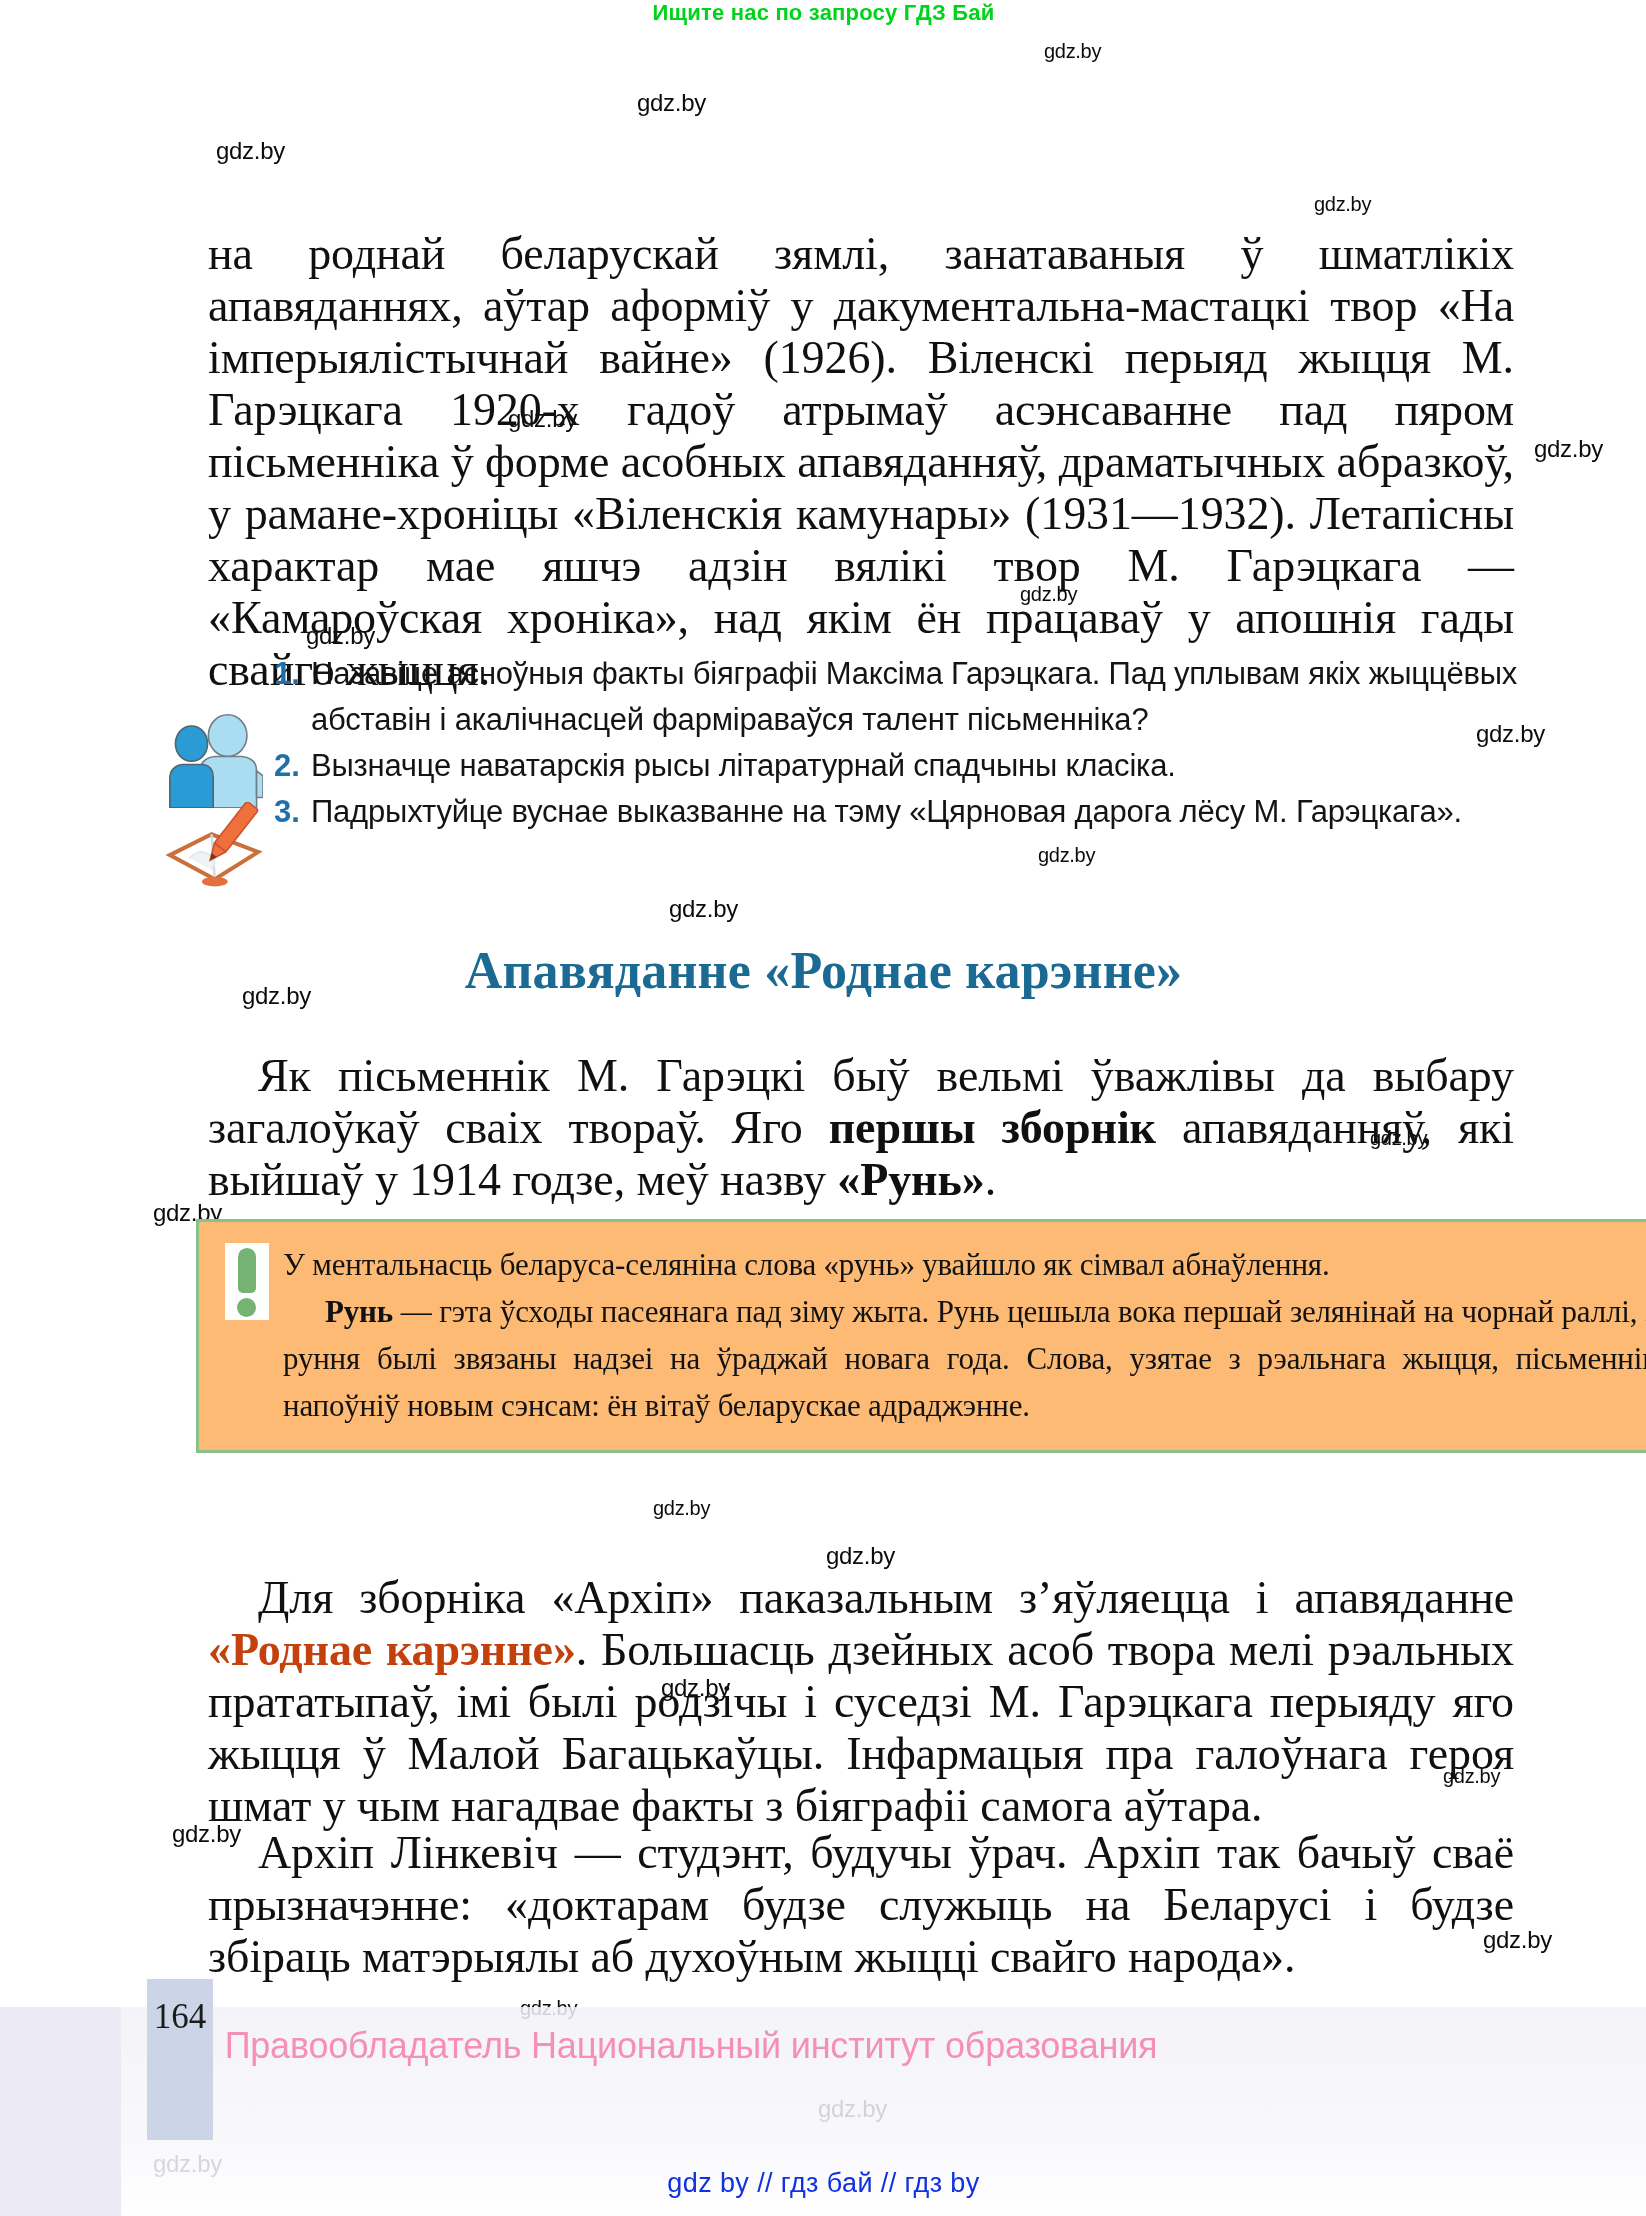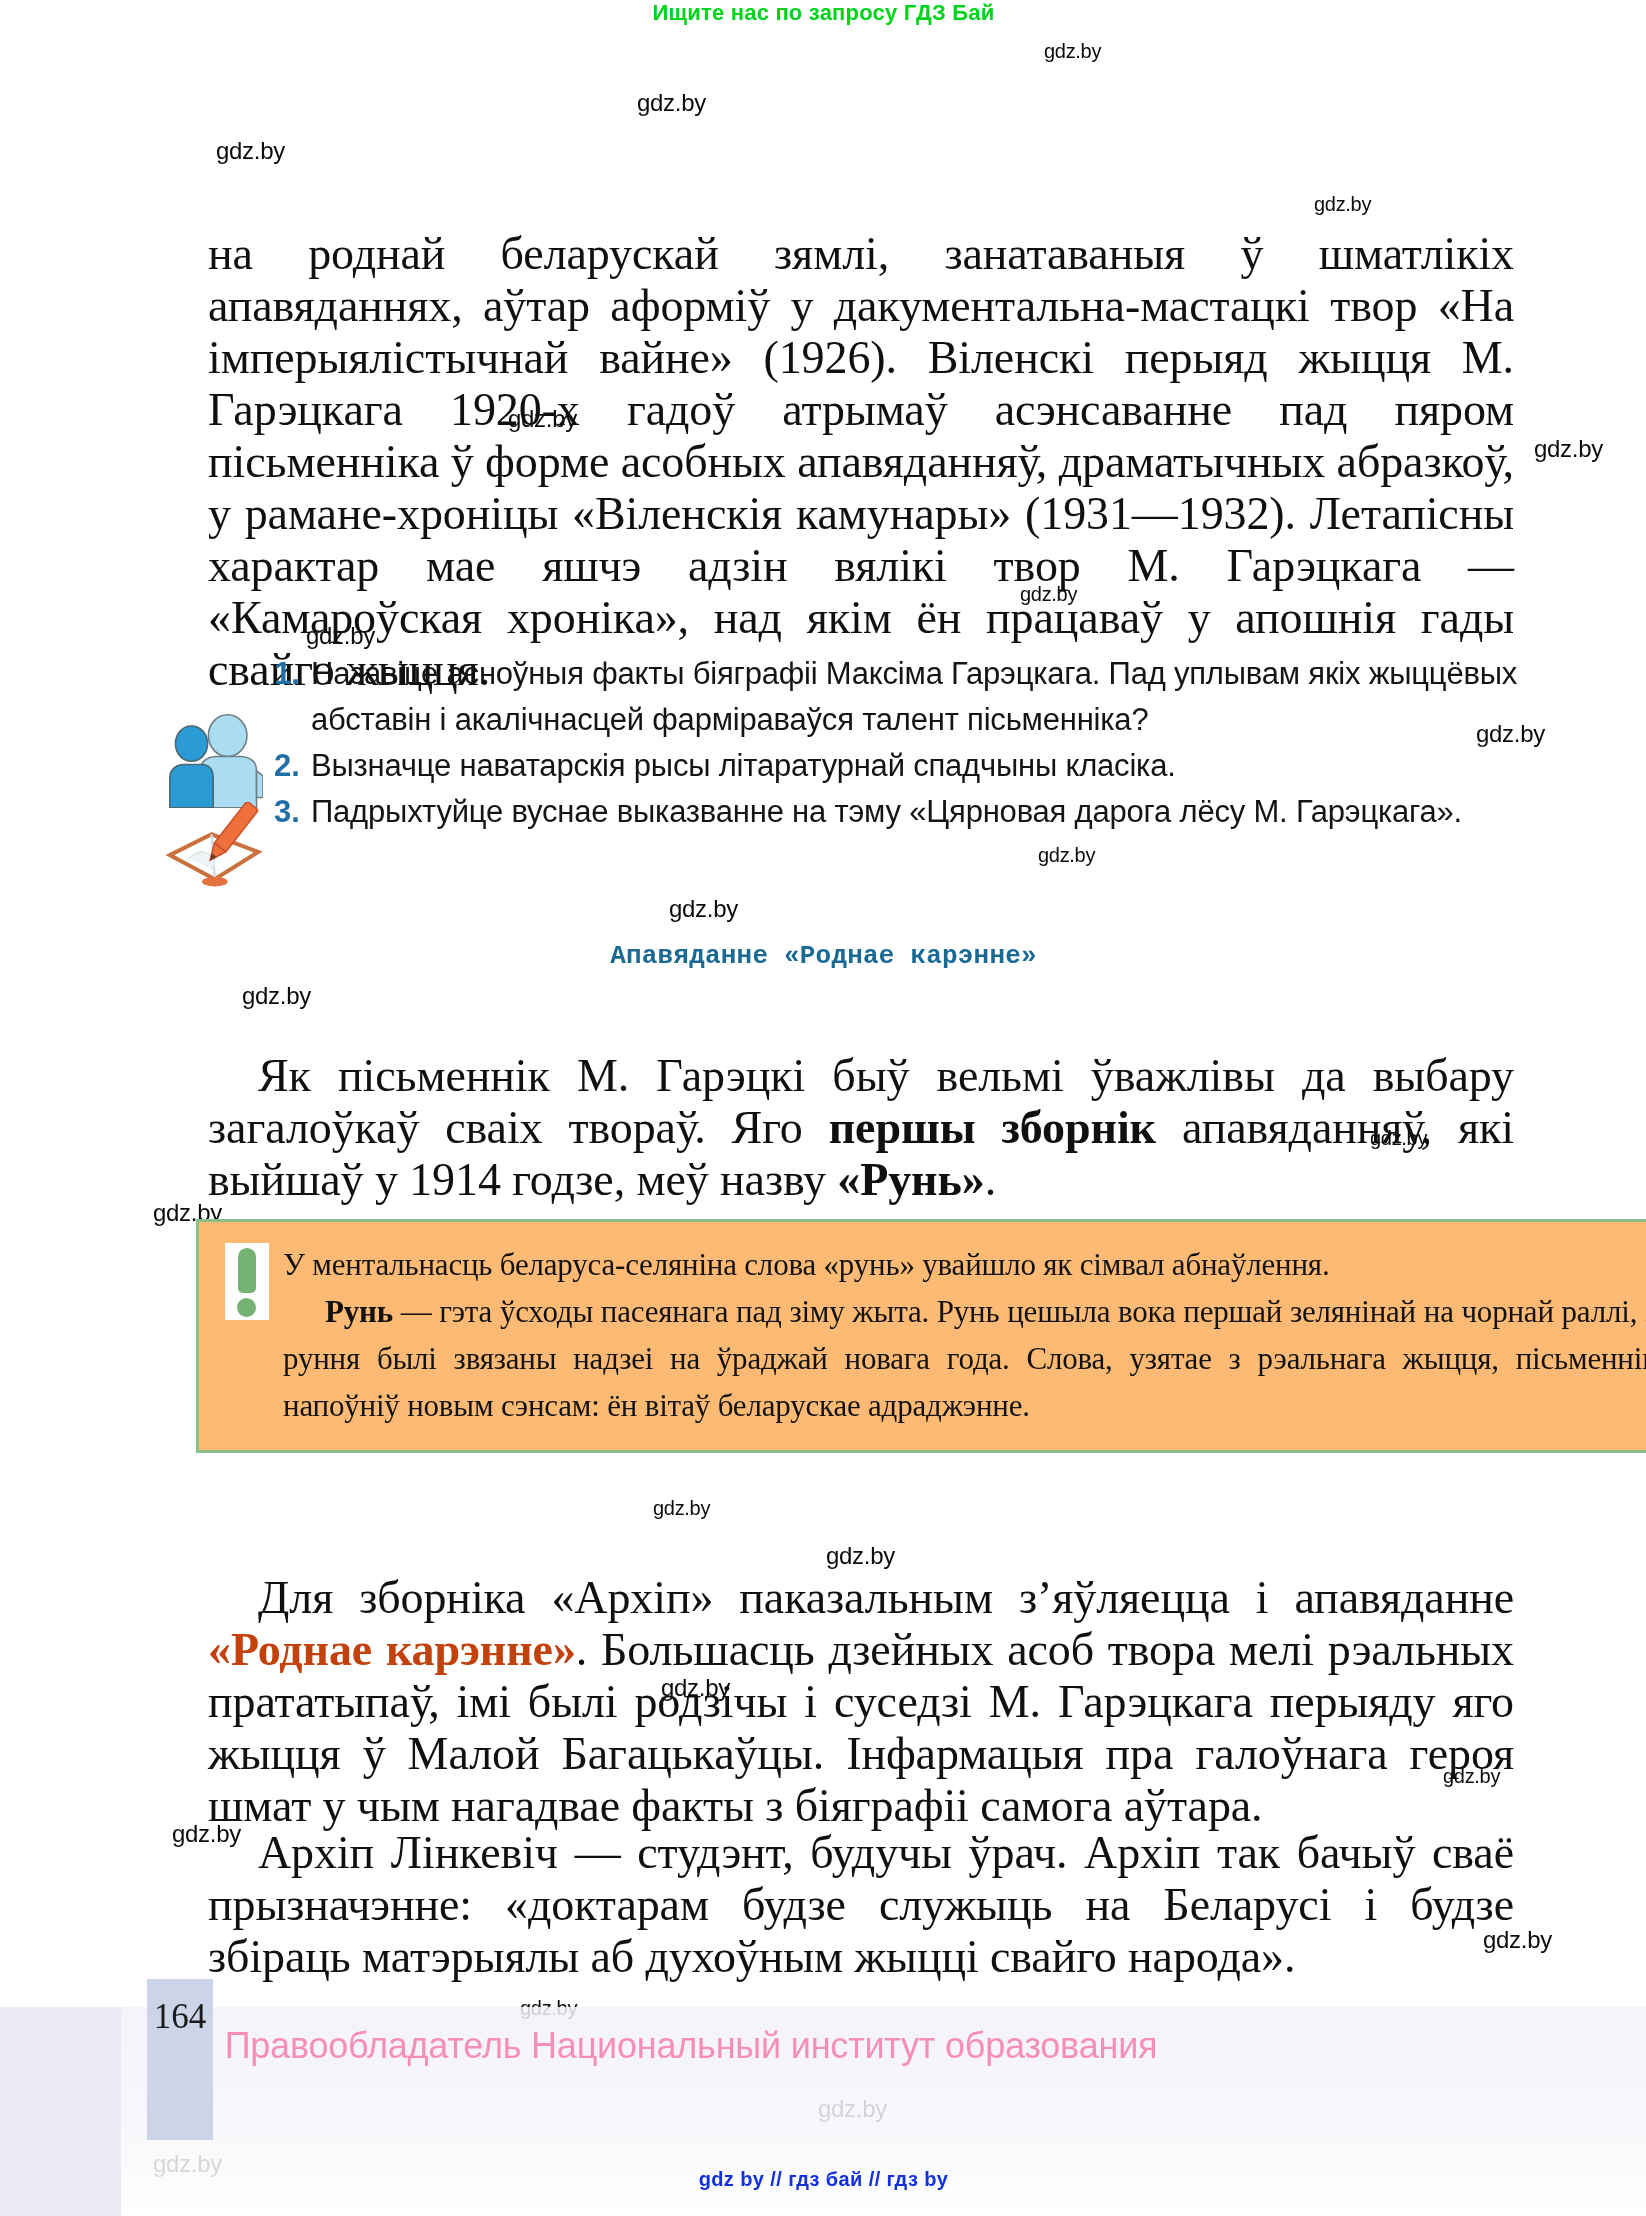--- a/index.html
+++ b/index.html
@@ -103,24 +103,23 @@
   }
 
   
   .section-heading {
     position: absolute;
     left: 0;
     top: 941px;
     width: 1647px;
     text-align: center;
     color: #1b6a93;
-    font-size: 26px;
+    font-size: 52px;
     font-weight: 700;
     letter-spacing: 0.2px;
-    font-family: Liberation Mono, monospace;
   }
 
   
   .note-box {
     position: absolute;
     left: 196px;
     top: 1219px;
     width: 1488px;
     background: #fdba74;
     border: 3.2px solid #8cc08a;
@@ -211,24 +210,23 @@
     color: #f58fb4;
     letter-spacing: -0.2px;
   }
   .bottom-links {
     position: absolute;
     left: 0;
     top: 2168px;
     width: 1647px;
     text-align: center;
     font-family: "Liberation Sans", sans-serif;
-    font-size: 20px;
+    font-size: 27px;
     color: #1130e0;
     letter-spacing: 0.4px;
-    font-weight: bold;
   }
 </style>
 </head>
 <body>
 
 <div class="page">
 
   <div class="promo-banner">Ищите нас по запросу ГДЗ Бай</div>
 
   <div id="watermark-layer">

